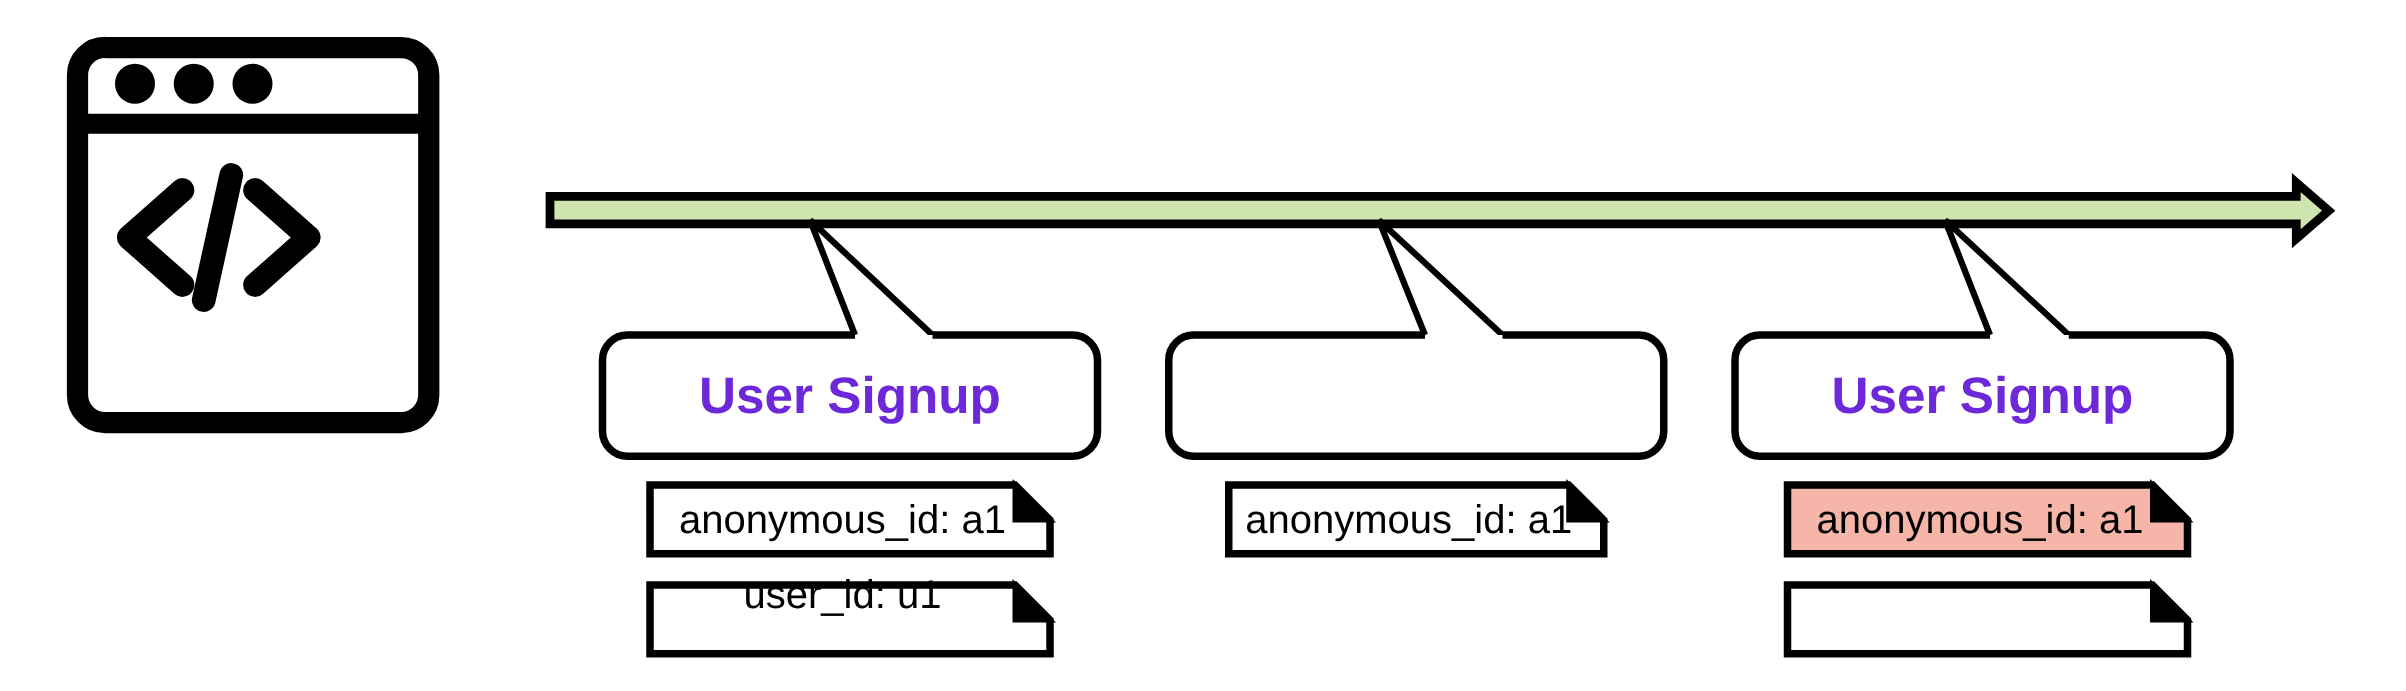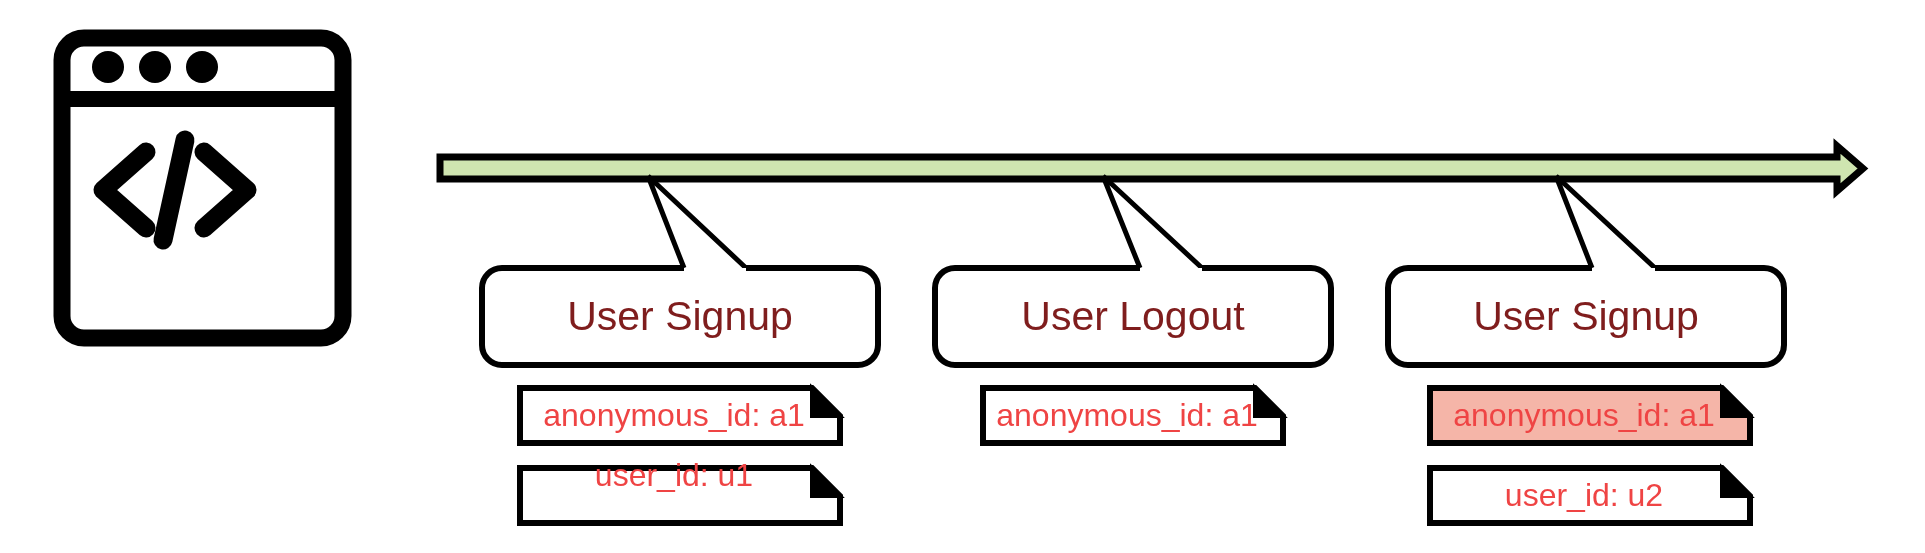--- a/index.html
+++ b/index.html
@@ -5,26 +5,26 @@
 <style>
   html,body{margin:0;padding:0;background:#ffffff;}
   body{width:1925px;height:553px;position:relative;overflow:hidden;
        font-family:"Liberation Sans","DejaVu Sans",sans-serif;
        -webkit-font-smoothing:antialiased;}
   #stage{position:absolute;left:0;top:0;width:1925px;height:553px;}
   #canvas{position:absolute;left:0;top:0;width:1925px;height:553px;}
 
   
   .evt-label{
-    position:absolute;font-weight:normal;font-size:41px;color:#7f1d1d;
+    position:absolute;font-weight:bold;font-size:41px;color:#6d28d9;
     text-align:center;white-space:nowrap;
     display:flex;align-items:center;justify-content:center;
   }
   .note-label{
-    position:absolute;font-weight:normal;font-size:32px;color:#ef4444;
+    position:absolute;font-weight:normal;font-size:32px;color:#000000;
     text-align:center;white-space:nowrap;
     display:flex;align-items:center;justify-content:center;
   }
 </style>
 </head>
 <body>
 
 <div id="stage">
 
   <svg id="canvas" viewBox="0 0 1925 553" xmlns="http://www.w3.org/2000/svg">
@@ -96,24 +96,22 @@
 
       <path d="M 1430 388 L 1722 388 L 1750 416 L 1750 443 L 1430 443 Z" fill="#f5b5a8" stroke="#000000" stroke-width="6"></path>
       <path d="M 1722 388 L 1750 416 L 1722 416 Z" fill="#000000" stroke="#000000" stroke-width="4"></path>
 
       <path d="M 1430 468 L 1722 468 L 1750 496 L 1750 523 L 1430 523 Z" fill="#ffffff" stroke="#000000" stroke-width="6"></path>
       <path d="M 1722 468 L 1750 496 L 1722 496 Z" fill="#000000" stroke="#000000" stroke-width="4"></path>
     </g>
   </svg>
 
   <div class="evt-label" style="left:482px;top:268px;width:396px;height:97px;">User Signup</div>
-  <div class="evt-label" style="left:935px;top:268px;width:396px;height:97px;">User Logout</div>
   <div class="evt-label" style="left:1388px;top:268px;width:396px;height:97px;">User Signup</div>
 
   <div class="note-label" style="left:520px;top:388px;width:308px;height:55px;">anonymous_id: a1</div>
   <div class="note-label" style="left:520px;top:448px;width:308px;height:55px;">user_id: u1</div>
 
   <div class="note-label" style="left:983px;top:388px;width:288px;height:55px;">anonymous_id: a1</div>
 
   <div class="note-label" style="left:1430px;top:388px;width:308px;height:55px;">anonymous_id: a1</div>
-  <div class="note-label" style="left:1430px;top:468px;width:308px;height:55px;">user_id: u2</div>
 
 </div>
 
 </body></html>

